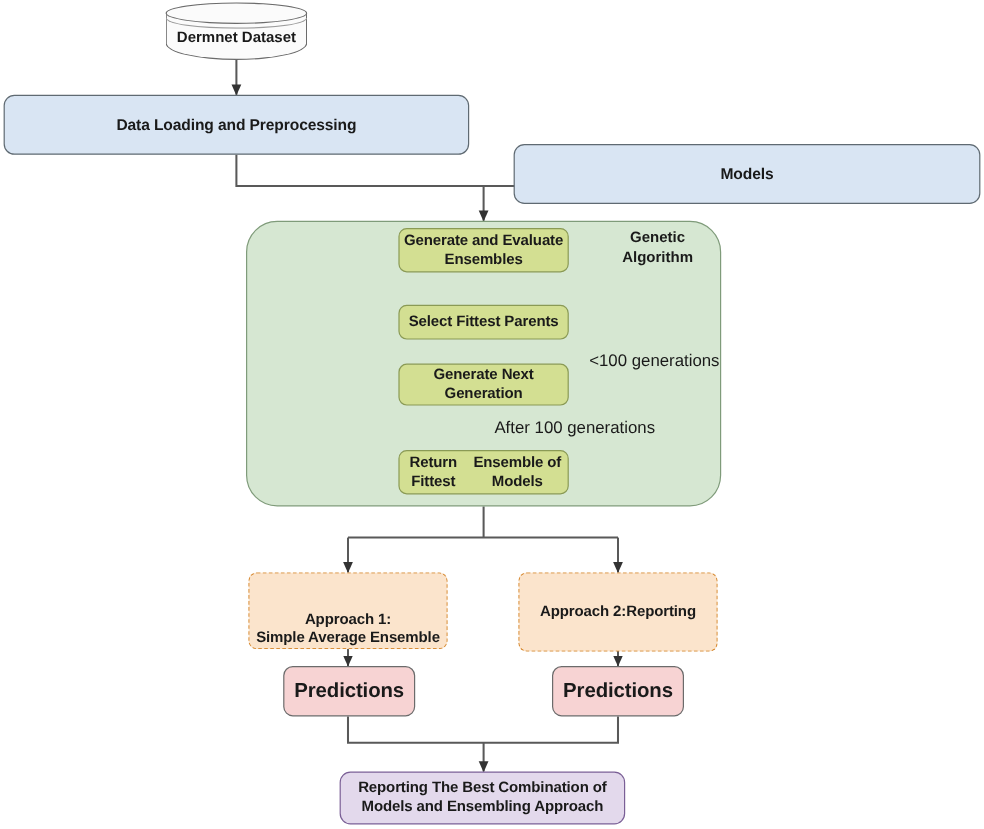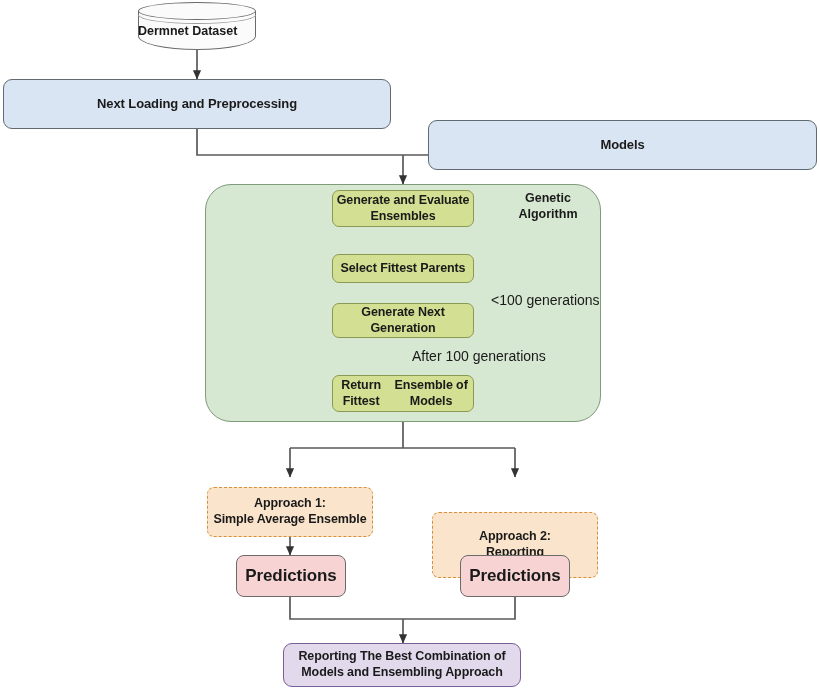--- a/index.html
+++ b/index.html
@@ -69,20 +69,21 @@
     height: 9px;
     border: 1.2px solid #9c9c9c;
     border-top: none;
     border-radius: 0 0 50% 50% / 0 0 9px 9px;
     box-sizing: border-box;
   }
   .cyl-label {
     position: absolute;
     left: 0; right: 0;
     top: 22px;
+    text-align: center;
     font-size: 12.5px;
     font-weight: bold;
     color: #1a1a1a;
   }
   
   .box-blue {
     background: #d9e5f3;
     border: 1.6px solid #5f6a72;
     border-radius: 9px;
     font-size: 13px;
@@ -174,21 +175,21 @@
   </svg>
 
   <div class="cylinder" style="left:138px; top:2px; width:118px; height:48px;">
     <div class="cyl-body"></div>
     <div class="cyl-line"></div>
     <div class="cyl-top"></div>
     <div class="cyl-label">Dermnet Dataset</div>
   </div>
 
   <div class="node box-blue" style="left:3px; top:79px; width:388px; height:50px;">
-    <span>Next Loading and Preprocessing</span>
+    <span>Data Loading and Preprocessing</span>
   </div>
 
   <div class="node box-blue" style="left:428px; top:79px; width:389px; height:50px;margin-top:41px;">
     <span>Models</span>
   </div>
 
   <div class="node ga-container" style="left:205px; top:184px; width:396px; height:238px;"></div>
 
   <div class="ga-title" style="left:496px; top:190px; width:104px;">
     <div>Genetic</div>
@@ -211,26 +212,26 @@
 
   <div class="node box-olive" style="left:332px; top:375px; width:142px; height:37px; ">
     <span>Return Fittest</span>
     <span>Ensemble of Models</span>
   </div>
 
   <div class="edge-label" style="left:491px; top:292px;">&lt;100 generations</div>
 
   <div class="edge-label" style="left:412px; top:348px;">After 100 generations</div>
 
-  <div class="node box-peach" style="left:207px; top:487px; width:166px; height:50px; flex-direction:column;">
+  <div class="node box-peach" style="left:207px; top:477px; width:166px; height:64px; flex-direction:column;justify-content:flex-end;">
     <span>Approach 1:</span>
     <span>Simple Average Ensemble</span>
   </div>
 
-  <div class="node box-peach" style="left:432px; top:477px; width:166px; height:66px; flex-direction:column;margin-top:35px;">
+  <div class="node box-peach" style="left:432px; top:477px; width:166px; height:66px; flex-direction:row;">
     <span>Approach 2:</span>
     <span>Reporting</span>
   </div>
 
   <div class="node box-pink" style="left:236px; top:555px; width:110px; height:42px;">
     <span>Predictions</span>
   </div>
 
   <div class="node box-pink" style="left:460px; top:555px; width:110px; height:42px;">
     <span>Predictions</span>

